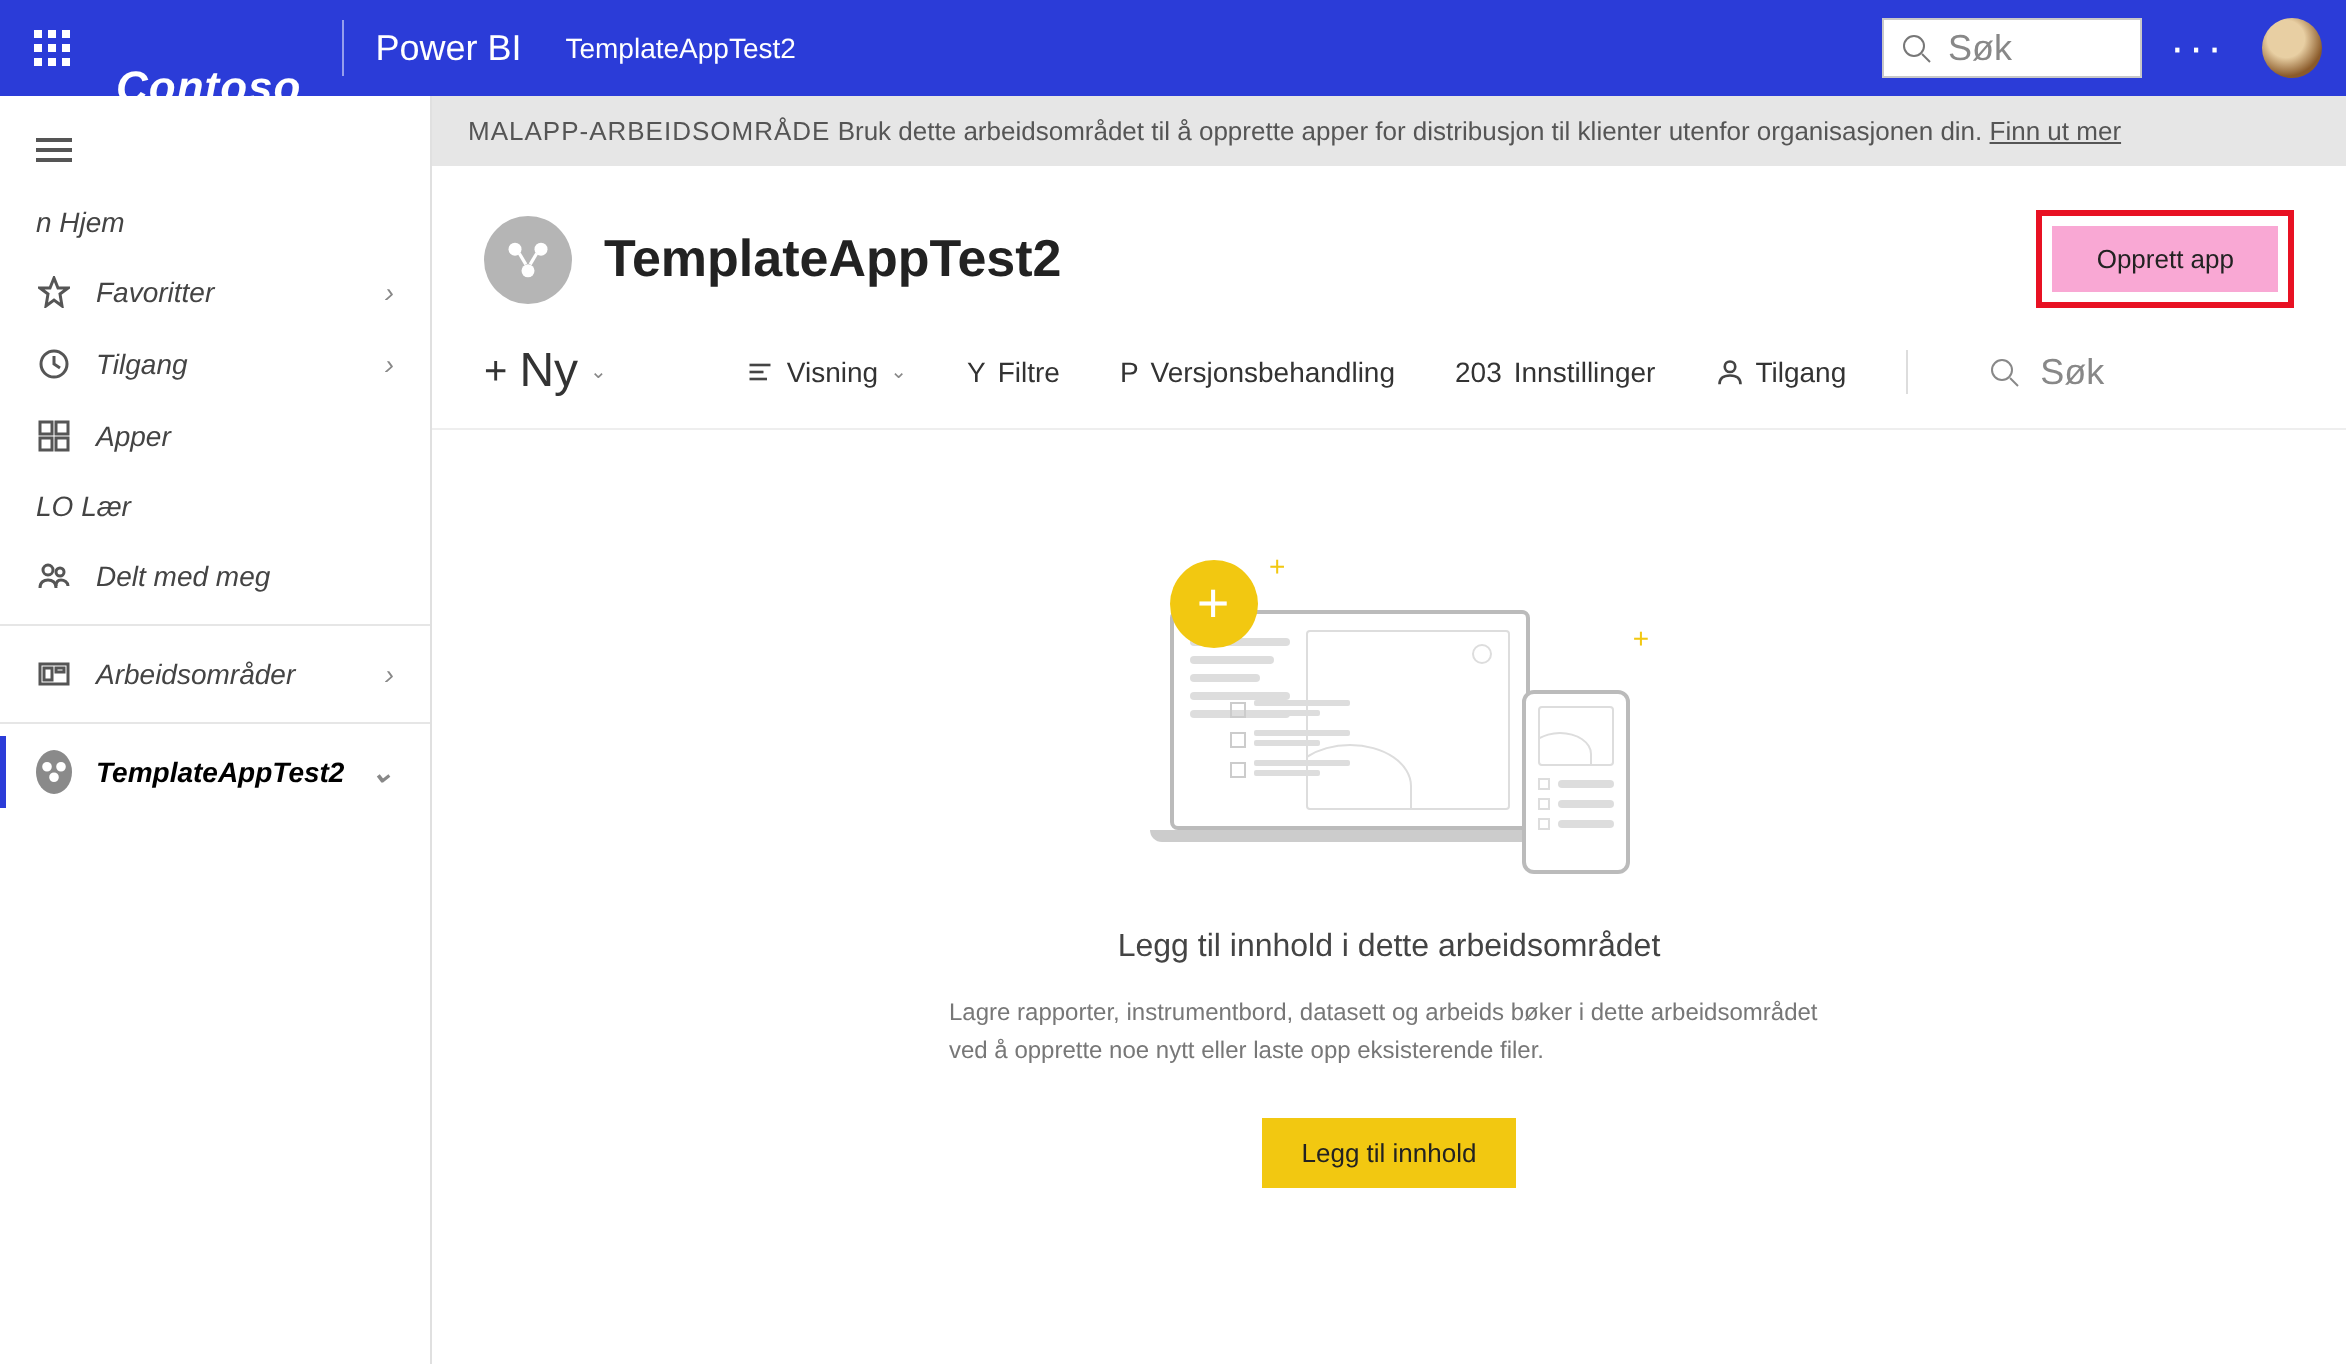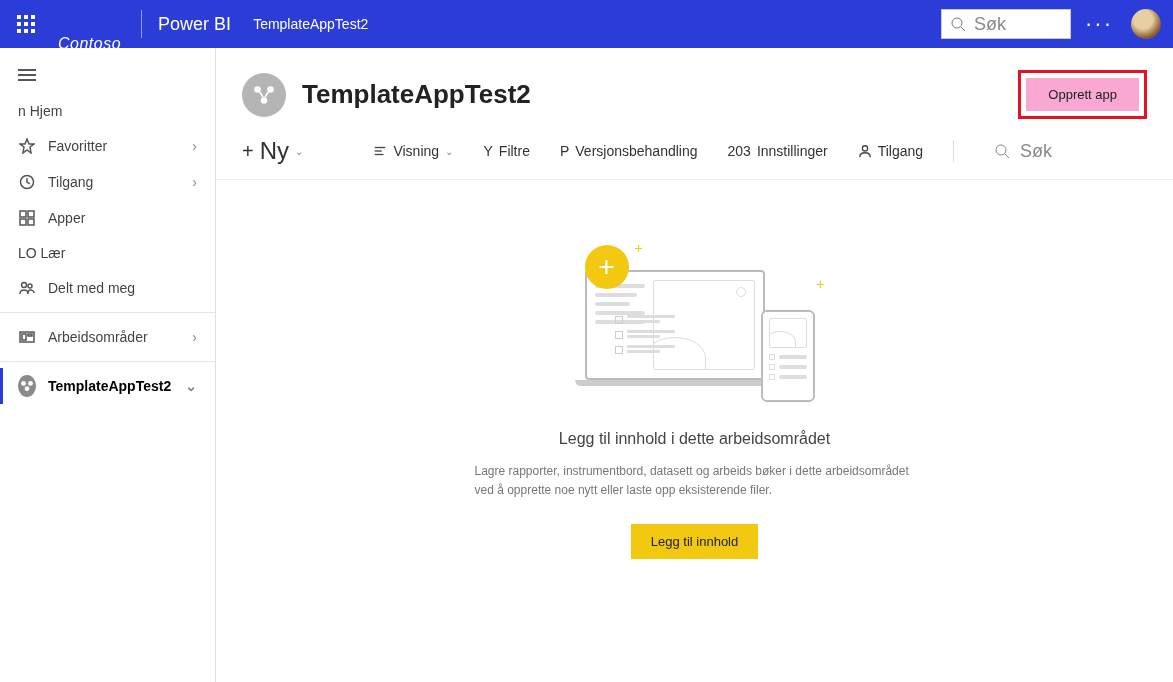--- a/index.html
+++ b/index.html
@@ -1,34 +1,34 @@
 <!DOCTYPE html>
 <html><head>
 <meta charset="utf-8">
 <style>
 * { margin: 0; padding: 0; box-sizing: border-box; font-family: "Segoe UI", -apple-system, sans-serif; }
 body { width: 1173px; height: 682px; overflow: hidden; background: #fff; }
 
 .topbar { height: 48px; background: #2b3cd8; display: flex; align-items: center; color: #fff; padding: 0 12px; }
 .waffle { width: 28px; height: 28px; display: grid; grid-template-columns: repeat(3,4px); grid-template-rows: repeat(3,4px); gap: 3px; align-content: center; justify-content: center; cursor: pointer; margin-right: 18px; }
 .waffle span { width: 4px; height: 4px; background: #fff; }
-.brand { font-size: 16px; font-style: italic; font-weight: normal; margin-right: 20px; letter-spacing: 0.5px; margin-top: 39px; }
+.brand { font-size: 22px; font-style: italic; font-weight: bold; margin-right: 20px; letter-spacing: 0.5px; margin-top: 39px; }
 .topbar .divider { width: 1px; height: 28px; background: rgba(255,255,255,0.5); margin-right: 16px; }
 .product { font-size: 18px; font-weight: 300; margin-right: 22px; }
 .topbar .app { font-size: 14px; font-weight: 300; }
 .topbar .spacer { flex: 1; }
 .searchbox { display: flex; align-items: center; background: #fff; border: 1px solid #c8c8c8; width: 130px; height: 30px; padding: 0 8px; margin-right: 14px; }
 .searchbox svg { width: 16px; height: 16px; margin-right: 8px; stroke: #777; fill: none; }
 .searchbox .placeholder { color: #888; font-size: 18px; }
 .more { font-size: 22px; letter-spacing: 2px; margin-right: 18px; cursor: pointer; }
 .avatar { width: 30px; height: 30px; border-radius: 50%; background: radial-gradient(circle at 40% 35%, #e8cfa3 35%, #8a5a2a 70%); }
 
 .main { display: flex; height: calc(100% - 48px); }
 
-.sidebar { width: 216px; border-right: 1px solid #e0e0e0; display: flex; flex-direction: column; padding-top: 12px; color: #333; }
+.sidebar { width: 216px; border-right: 1px solid #e0e0e0; display: flex; flex-direction: column; padding-top: 12px; color: #333; font-style: italic; }
 .hamburger { padding: 6px 18px 10px; cursor: pointer; }
 .hamburger div { width: 18px; height: 2px; background: #555; margin: 3px 0; }
 .nav-item { display: flex; align-items: center; padding: 9px 18px; font-size: 14px; color: #444; cursor: pointer; position: relative; }
 .nav-item .ico { width: 18px; height: 18px; margin-right: 12px; display: flex; align-items: center; justify-content: center; color: #555; }
 .nav-item .ico svg { width: 16px; height: 16px; stroke: #555; fill: none; stroke-width: 1.5; }
 .nav-item .lbl { flex: 1; }
 .nav-item .chev { color: #888; font-size: 14px; }
 .nav-item.sel { font-weight: 600; color: #000; }
 .nav-item.sel::before { content: ""; position: absolute; left: 0; top: 0; bottom: 0; width: 3px; background: #2b3cd8; }
 .nav-item.sel .ico-circle { width: 22px; height: 22px; border-radius: 50%; background: #8a8a8a; display: flex; align-items: center; justify-content: center; }
@@ -198,20 +198,25 @@
               <circle cx="8" cy="11" r="2"></circle>
             </svg>
           </span>
         </span>
       <span class="lbl">TemplateAppTest2</span>
       <span class="chev">⌄</span>
     </div>
   </div>
 
   <div class="content">
+    <div class="banner">
+      <span class="strong">MALAPP-ARBEIDSOMRÅDE</span>
+      <span>Bruk dette arbeidsområdet til å opprette apper for distribusjon til klienter utenfor organisasjonen din.</span>
+      <span class="link">Finn ut mer</span>
+    </div>
 
     <div class="wsheader">
       <div class="wsicon">
         <svg viewBox="0 0 24 24">
             <circle cx="6" cy="7" r="3"></circle>
             <circle cx="18" cy="7" r="3"></circle>
             <circle cx="12" cy="17" r="3"></circle>
             <line x1="8" y1="9" x2="11" y2="14" stroke="#fff" stroke-width="1.5"></line>
             <line x1="16" y1="9" x2="13" y2="14" stroke="#fff" stroke-width="1.5"></line>
           </svg>

